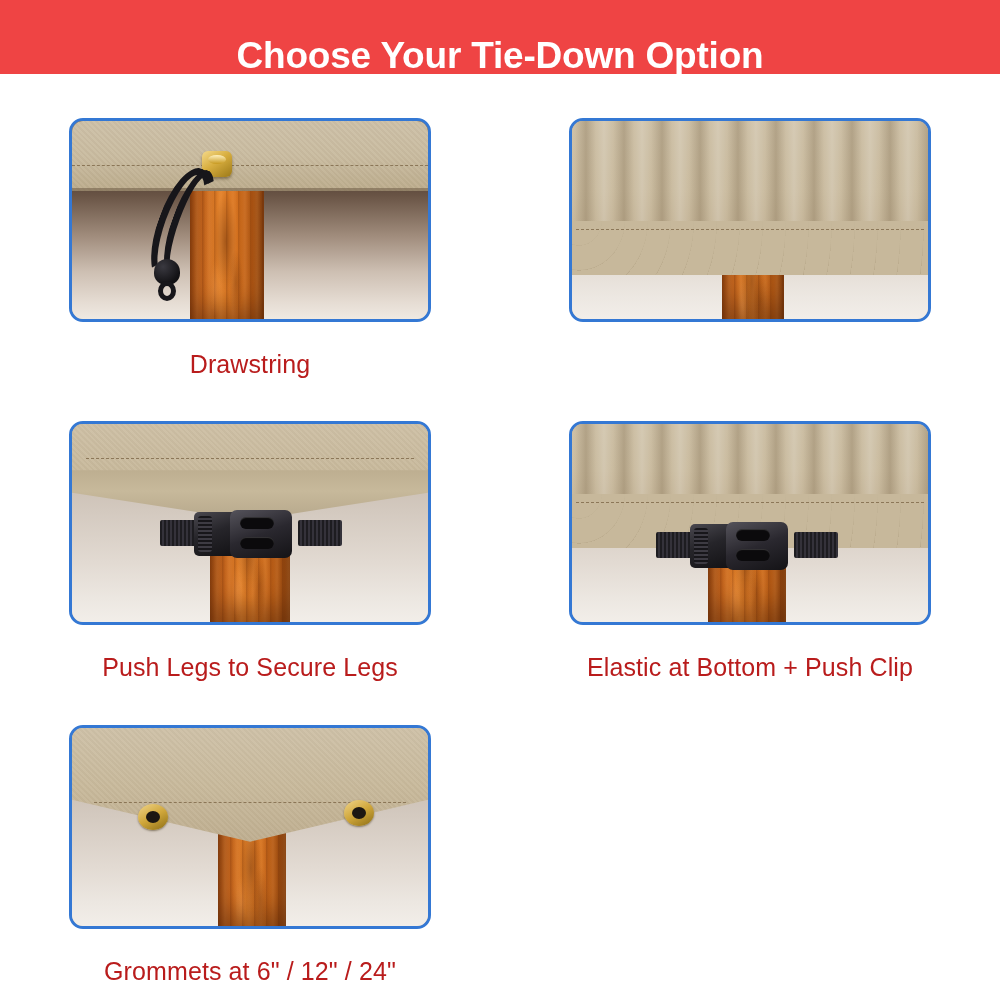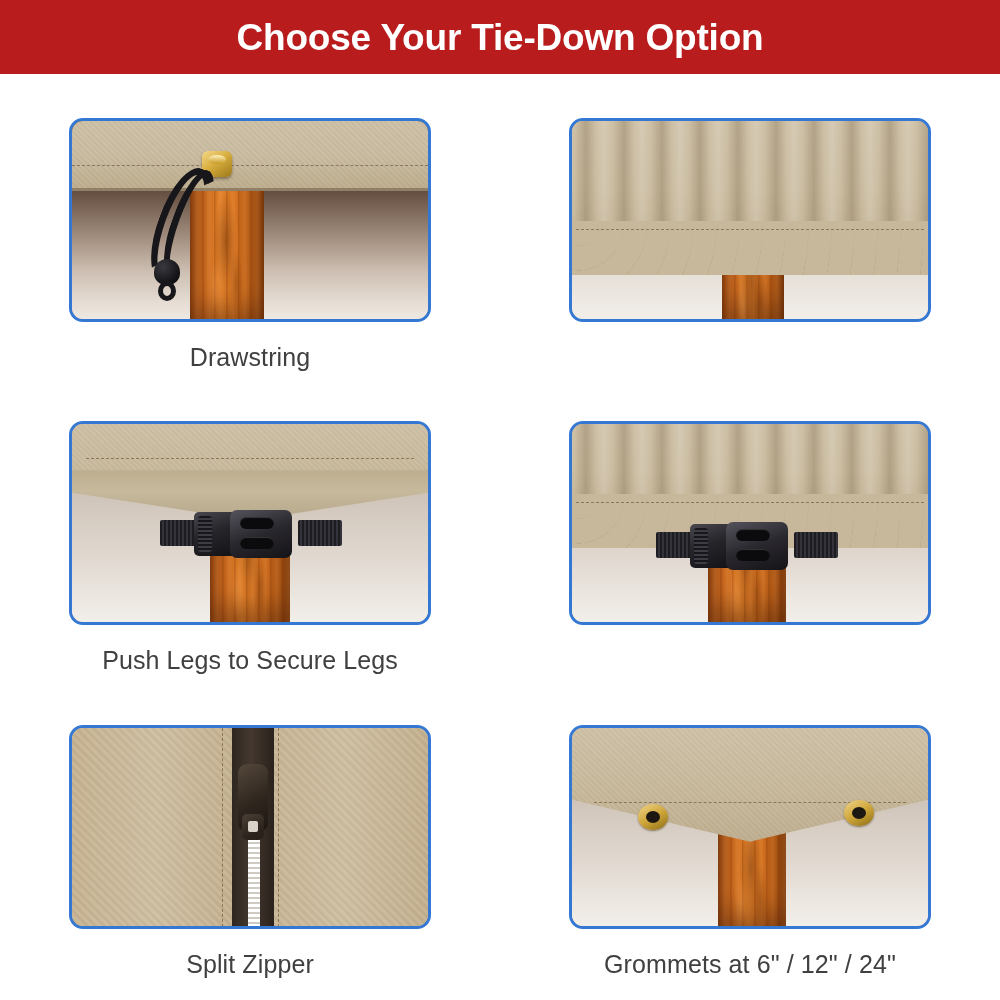--- a/index.html
+++ b/index.html
@@ -8,22 +8,22 @@
     background: #ffffff;
     font-family: "Liberation Sans", sans-serif;
     overflow: hidden;
   }
   .page { position: relative; width: 1000px; height: 1000px; background:#fff; }
 
   
   .banner {
     position: absolute; left: 0; top: 0;
     width: 1000px; height: 74px;
-    background: #b91c1c;
-    display: flex; align-items: center; justify-content: center;
+    background: #ef4444;
+    display: flex; align-items: flex-end; justify-content: center;
   }
   .banner-title {
     color: #ffffff;
     font-size: 37px;
     font-weight: bold;
     letter-spacing: -0.2px;
     line-height: 1;
     white-space: nowrap;
   }
 
@@ -43,23 +43,23 @@
   }
   .card {
     position: relative;
     width: 362px; height: 204px;
     border: 3px solid #3478d4;
     border-radius: 14px;
     overflow: hidden;
     background: #cbbda6;
   }
   .caption {
-    margin-top: 21px;
+    margin-top: 28px;
     font-size: 25px;
-    color: #404040;
+    color: #b91c1c;
     letter-spacing: 0.1px;
     white-space: nowrap;
   }
 
   
   .scene { position: absolute; inset: 0; overflow: hidden; }
   .floor {
     position: absolute; left: 0; right: 0; bottom: 0; top: 0;
     background: linear-gradient(to bottom,
       #231611 0%, #34241c 16%, #6a5546 38%,
@@ -365,37 +365,23 @@
           </div>
           <div class="buckle" style="left:118px; top:96px; width:112px; height:54px;">
             <div class="strap-l"></div>
             <div class="strap-r"></div>
             <div class="male"></div>
             <div class="ridge"></div>
             <div class="female"></div>
           </div>
         </div>
       </div>
-    </div>
-
-    <div class="cell">
-      <div class="card c5">
-        <div class="scene">
-          <div class="panel-l"></div>
-          <div class="panel-r"></div>
-          <div class="stitch stitch-l"></div>
-          <div class="stitch stitch-r"></div>
-          <div class="tape"></div>
-          <div class="teeth"></div>
-          <div class="slider"></div>
-          <div class="pull"></div>
-        </div>
-      </div>
-      <div class="caption">Split Zipper</div>
-    </div>
+      <div class="caption">Elastic at Bottom + Push Clip</div>
+    </div>
+
 
     <div class="cell">
       <div class="card c6">
         <div class="scene">
           <div class="floor light"></div>
           <div class="leg">
               <div class="grain"></div>
             </div>
           <div class="fabric cover"></div>
           <div class="stitch hemstitch2"></div>

